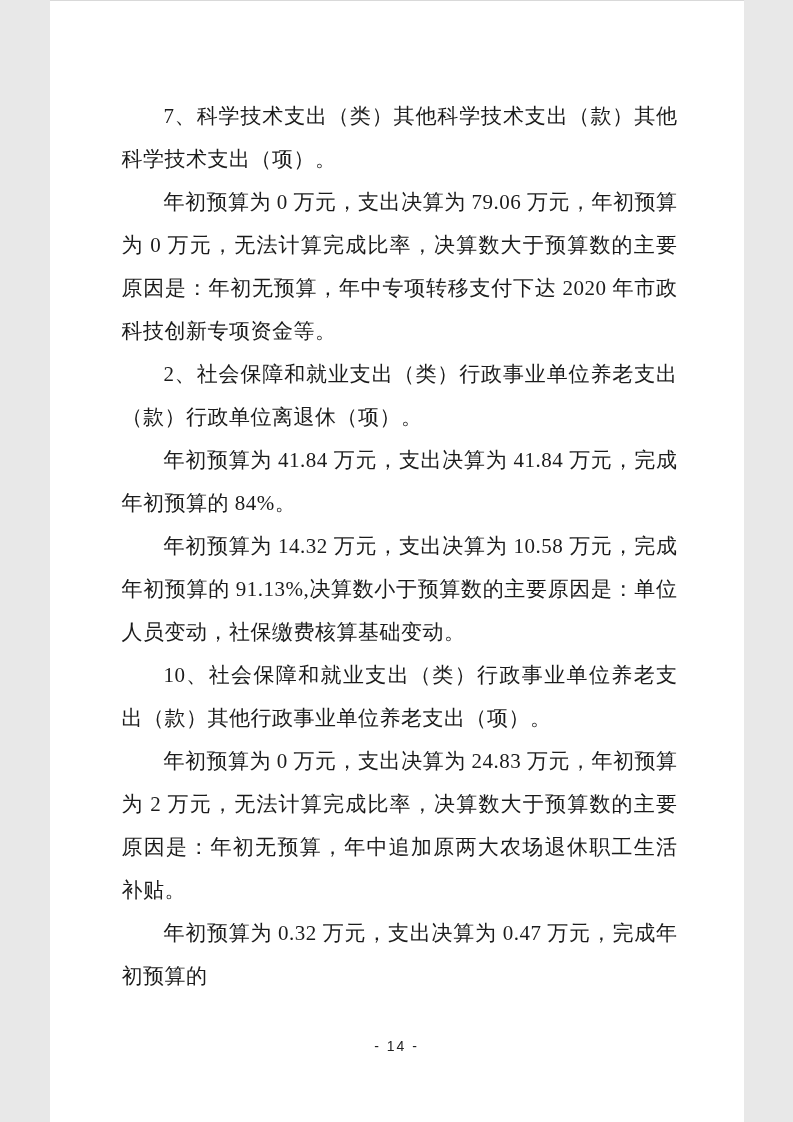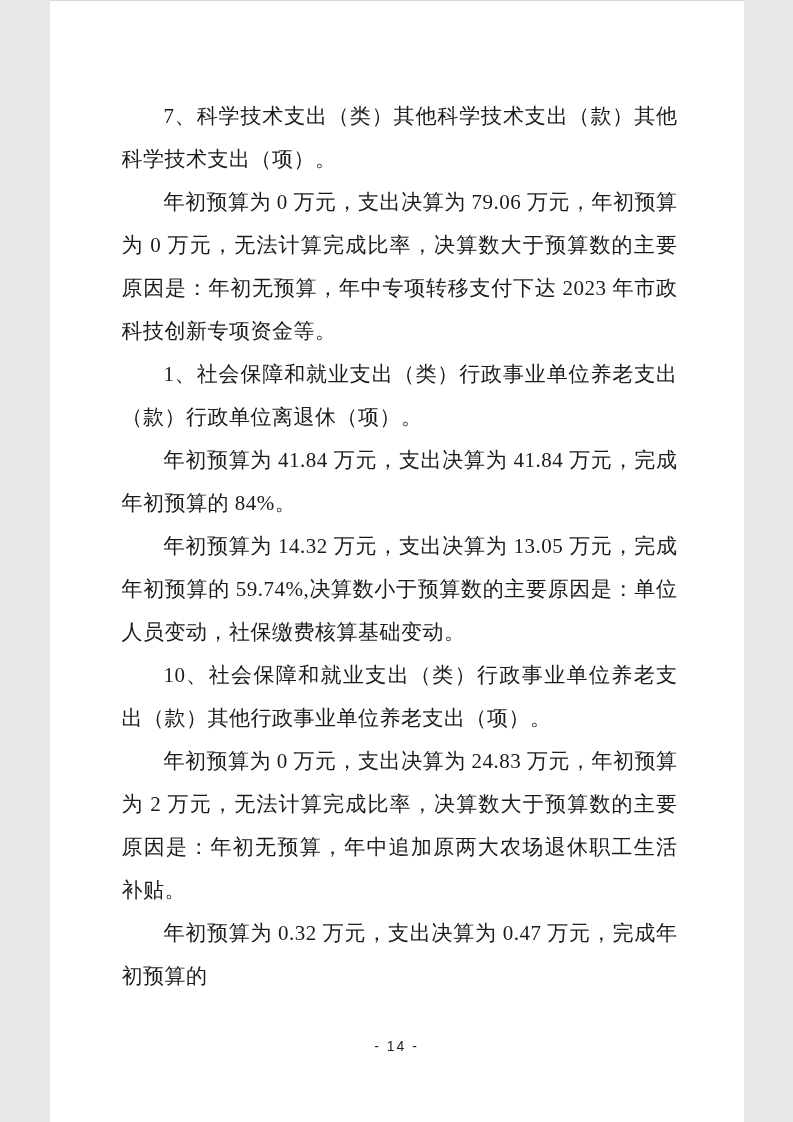--- a/index.html
+++ b/index.html
@@ -48,22 +48,22 @@
     letter-spacing: 2px;
     color: #222222;
   }
 </style>
 </head>
 <body>
 
 <div class="page">
   <main class="content">
     <p>7、科学技术支出（类）其他科学技术支出（款）其他科学技术支出（项）。</p>
-    <p>年初预算为 0 万元，支出决算为 79.06 万元，年初预算为 0 万元，无法计算完成比率，决算数大于预算数的主要原因是：年初无预算，年中专项转移支付下达 2023 年市政科技创新专项资金等。</p>
-    <p>1、社会保障和就业支出（类）行政事业单位养老支出（款）行政单位离退休（项）。</p>
+    <p>年初预算为 0 万元，支出决算为 79.06 万元，年初预算为 0 万元，无法计算完成比率，决算数大于预算数的主要原因是：年初无预算，年中专项转移支付下达 2020 年市政科技创新专项资金等。</p>
+    <p>2、社会保障和就业支出（类）行政事业单位养老支出（款）行政单位离退休（项）。</p>
     <p>年初预算为 41.84 万元，支出决算为 41.84 万元，完成年初预算的 84%。</p>
-    <p>年初预算为 14.32 万元，支出决算为 13.05 万元，完成年初预算的 59.74%,决算数小于预算数的主要原因是：单位人员变动，社保缴费核算基础变动。</p>
+    <p>年初预算为 14.32 万元，支出决算为 10.58 万元，完成年初预算的 91.13%,决算数小于预算数的主要原因是：单位人员变动，社保缴费核算基础变动。</p>
     <p>10、社会保障和就业支出（类）行政事业单位养老支出（款）其他行政事业单位养老支出（项）。</p>
     <p>年初预算为 0 万元，支出决算为 24.83 万元，年初预算为 2 万元，无法计算完成比率，决算数大于预算数的主要原因是：年初无预算，年中追加原两大农场退休职工生活补贴。</p>
     <p>年初预算为 0.32 万元，支出决算为 0.47 万元，完成年初预算的</p>
   </main>
   <div class="page-footer">- 14 -</div>
 </div>
 
 </body></html>

